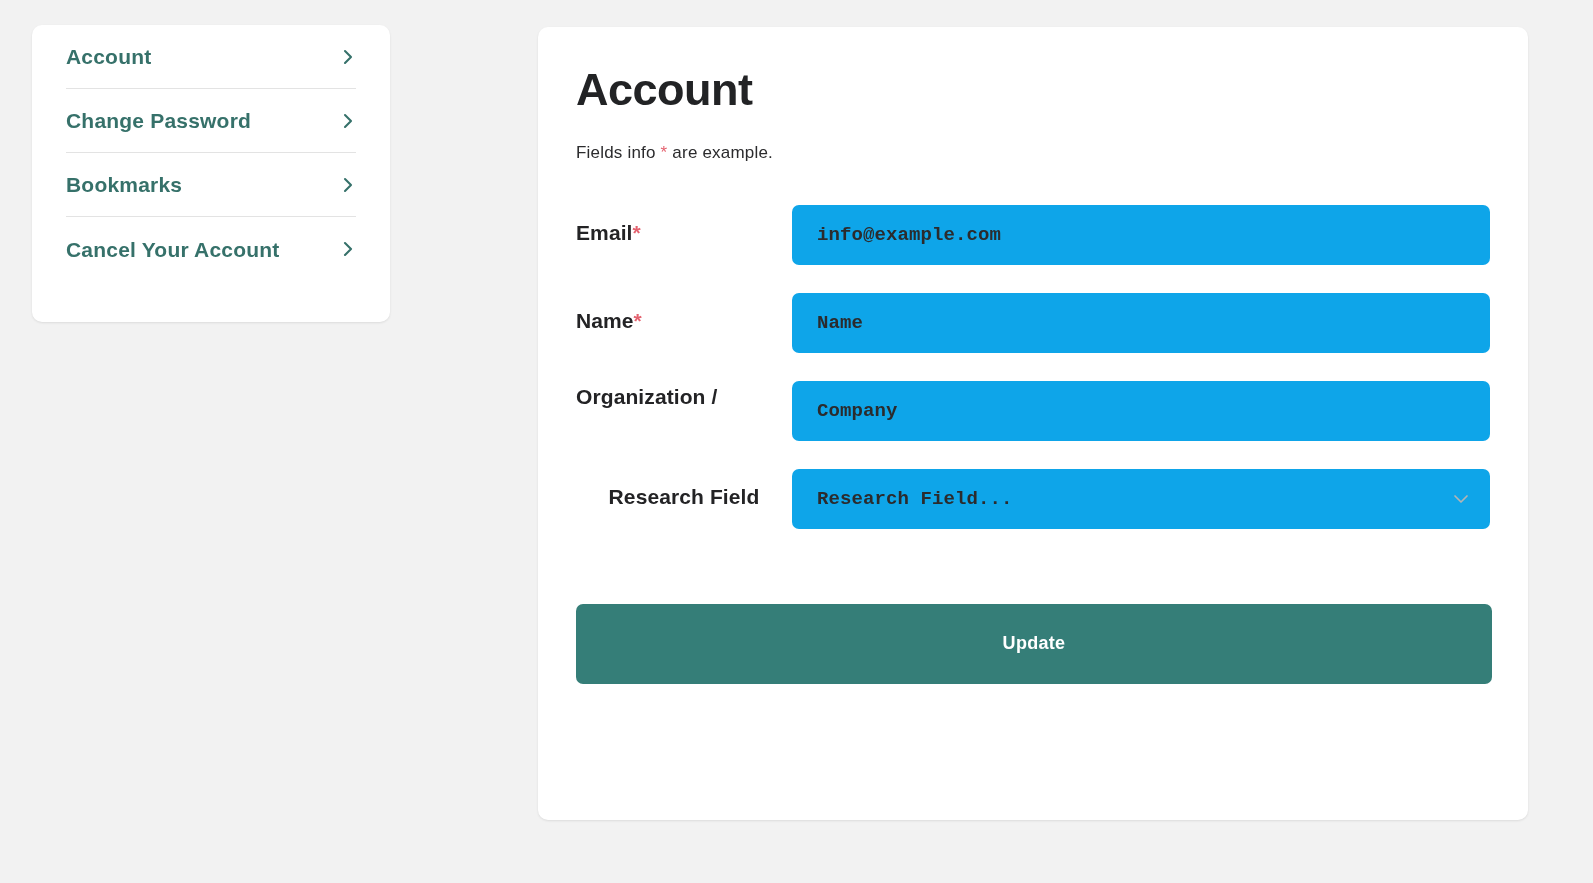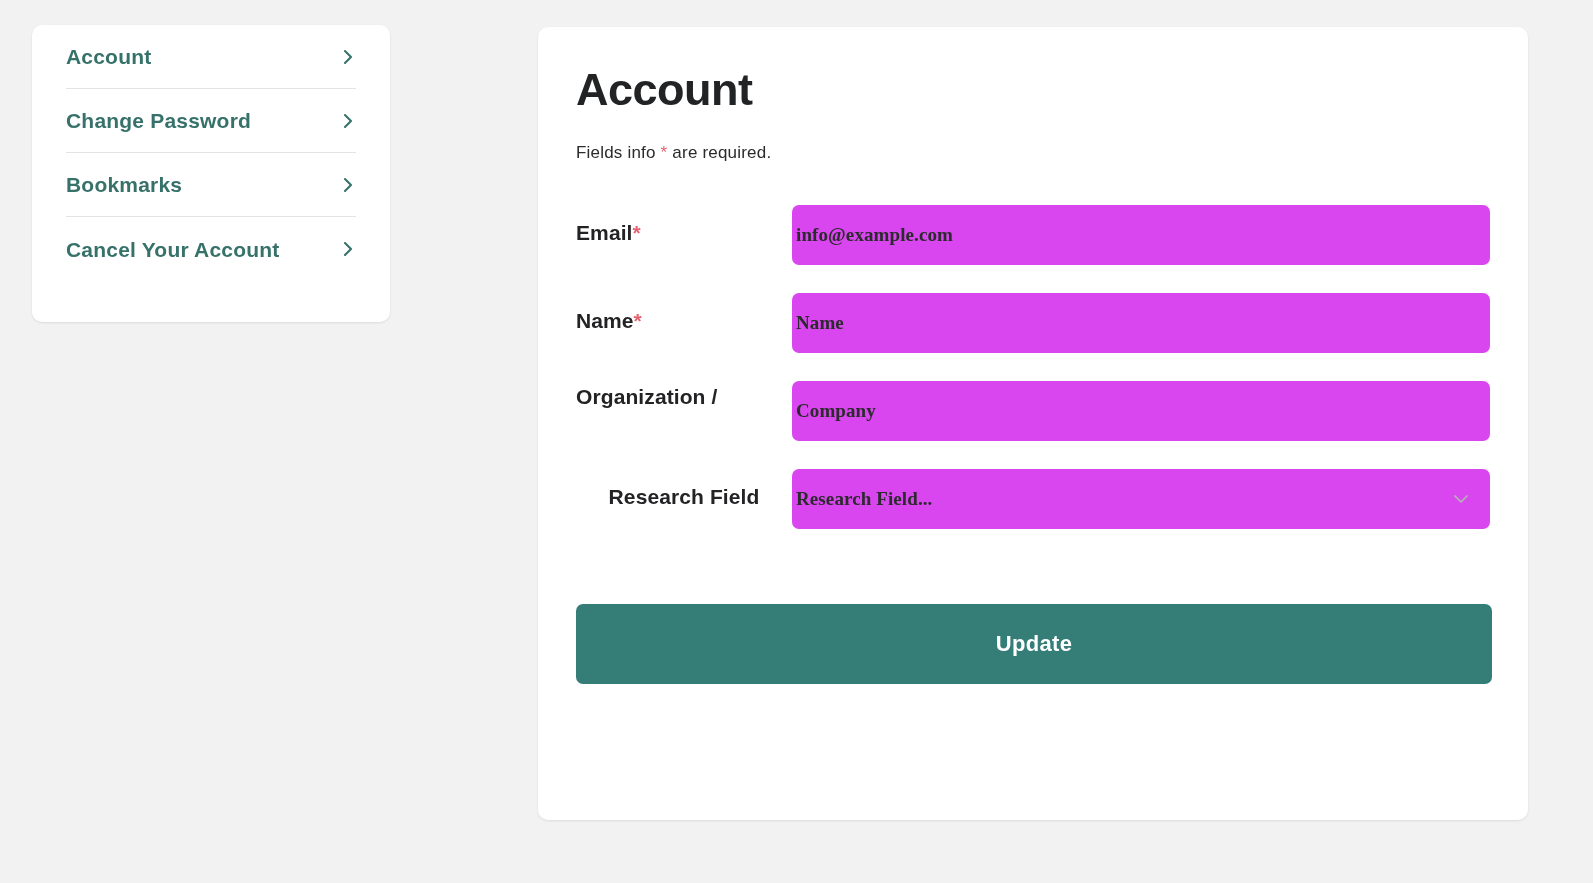--- a/index.html
+++ b/index.html
@@ -113,28 +113,28 @@
     color: #e4626f;
     font-weight: bold;
   }
   .field-wrap {
     flex: 1 1 auto;
     position: relative;
   }
   .field-box {
     width: 100%;
     height: 60px;
-    background: #d946ef;
+    background: #0ea5e9;
     border: none;
     border-radius: 7px;
-    font-family: Liberation Serif, serif;
+    font-family: Liberation Mono, monospace;
     font-size: 19px;
     font-weight: bold;
     color: #2b2b2d;
-    padding: 0 4px;
+    padding: 0 25px;
     display: flex;
     align-items: center;
     outline: none;
     letter-spacing: 0.1px;
   }
   input.field-box::placeholder {
     color: #2b2b2d;
     opacity: 1;
     font-weight: bold;
   }
@@ -161,21 +161,21 @@
   #update-button {
     display: block;
     width: 916px;
     height: 80px;
     margin-top: 75px;
     background: #357e78;
     color: #ffffff;
     border: none;
     border-radius: 7px;
     font-family: "Liberation Sans", "DejaVu Sans", sans-serif;
-    font-size: 22px;
+    font-size: 18px;
     font-weight: bold;
     letter-spacing: 0.3px;
     cursor: pointer;
   }
 </style>
 </head>
 <body>
 
 <nav id="sidebar-card">
   <ul class="nav-list">
@@ -212,21 +212,21 @@
       </span>
     </li>
   </ul>
 </nav>
 
 <main id="main-card">
 
   <h1 id="page-title">Account</h1>
 
   <p id="required-note">
-    <span>Fields info </span><span class="req-star">*</span><span> are required.</span>
+    <span>Fields info </span><span class="req-star">*</span><span> are example.</span>
   </p>
 
   <form id="account-form">
 
     <div class="form-row row-email">
       <div class="form-label">
         <span>Email</span><span class="req-star">*</span>
       </div>
       <div class="field-wrap">
         <input class="field-box" type="text" id="email-input" value="info@example.com" style="">

